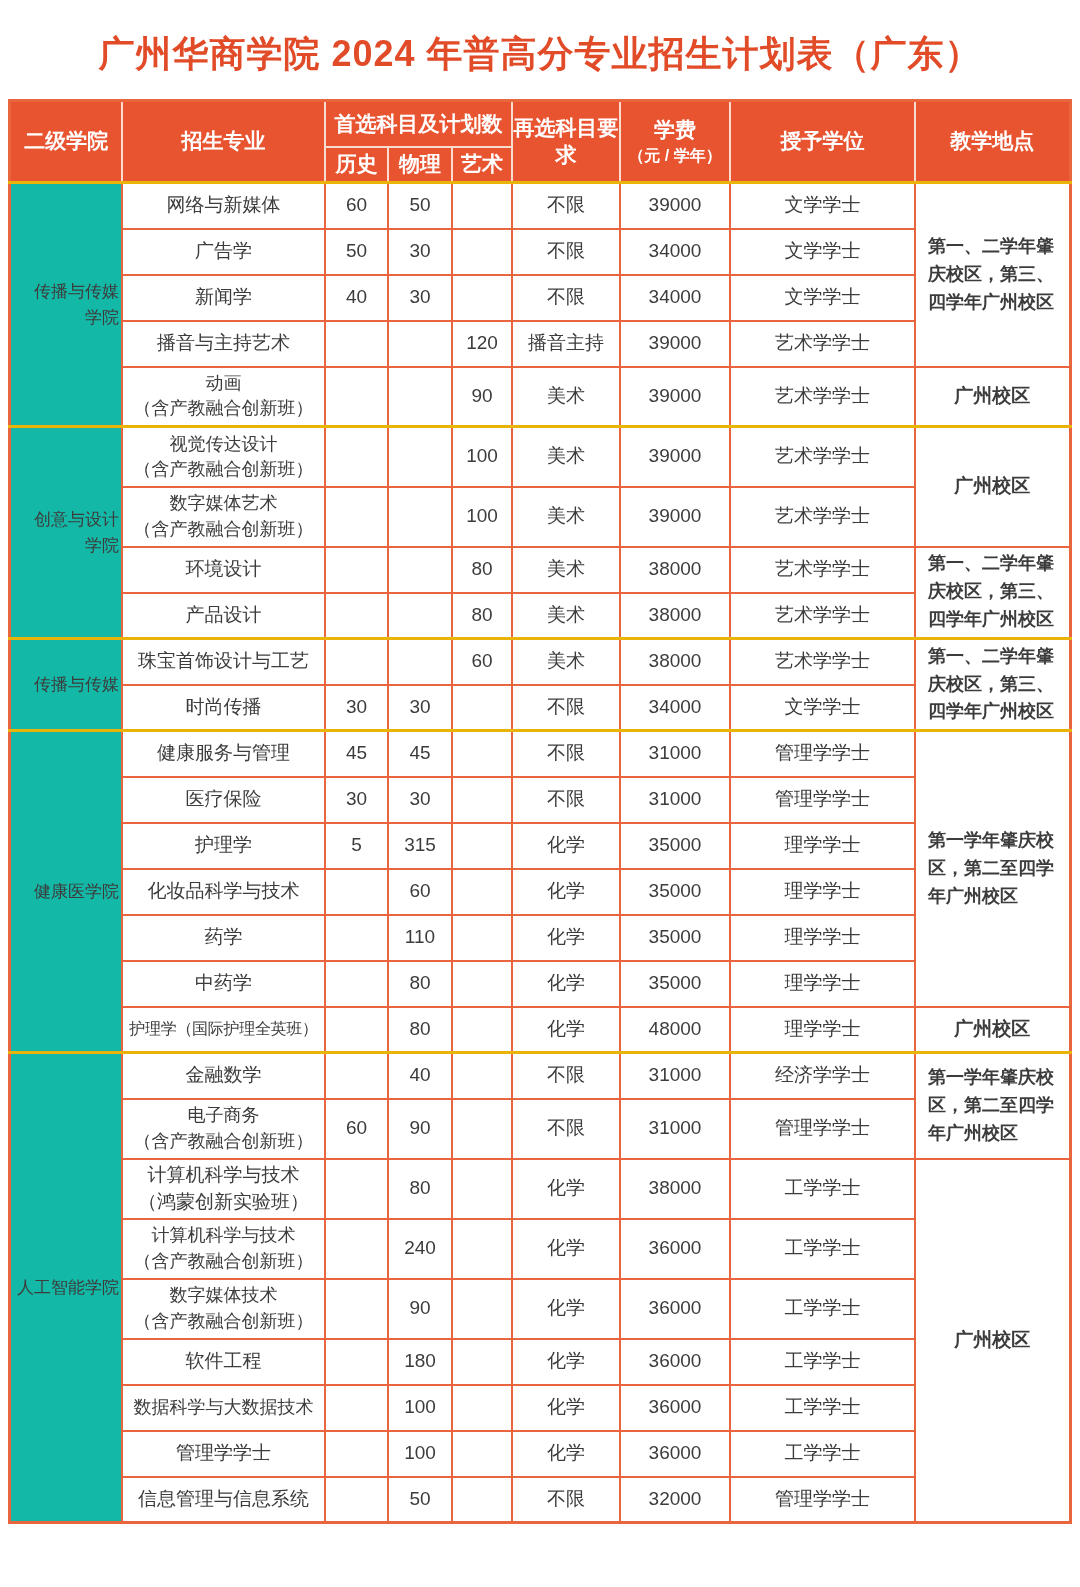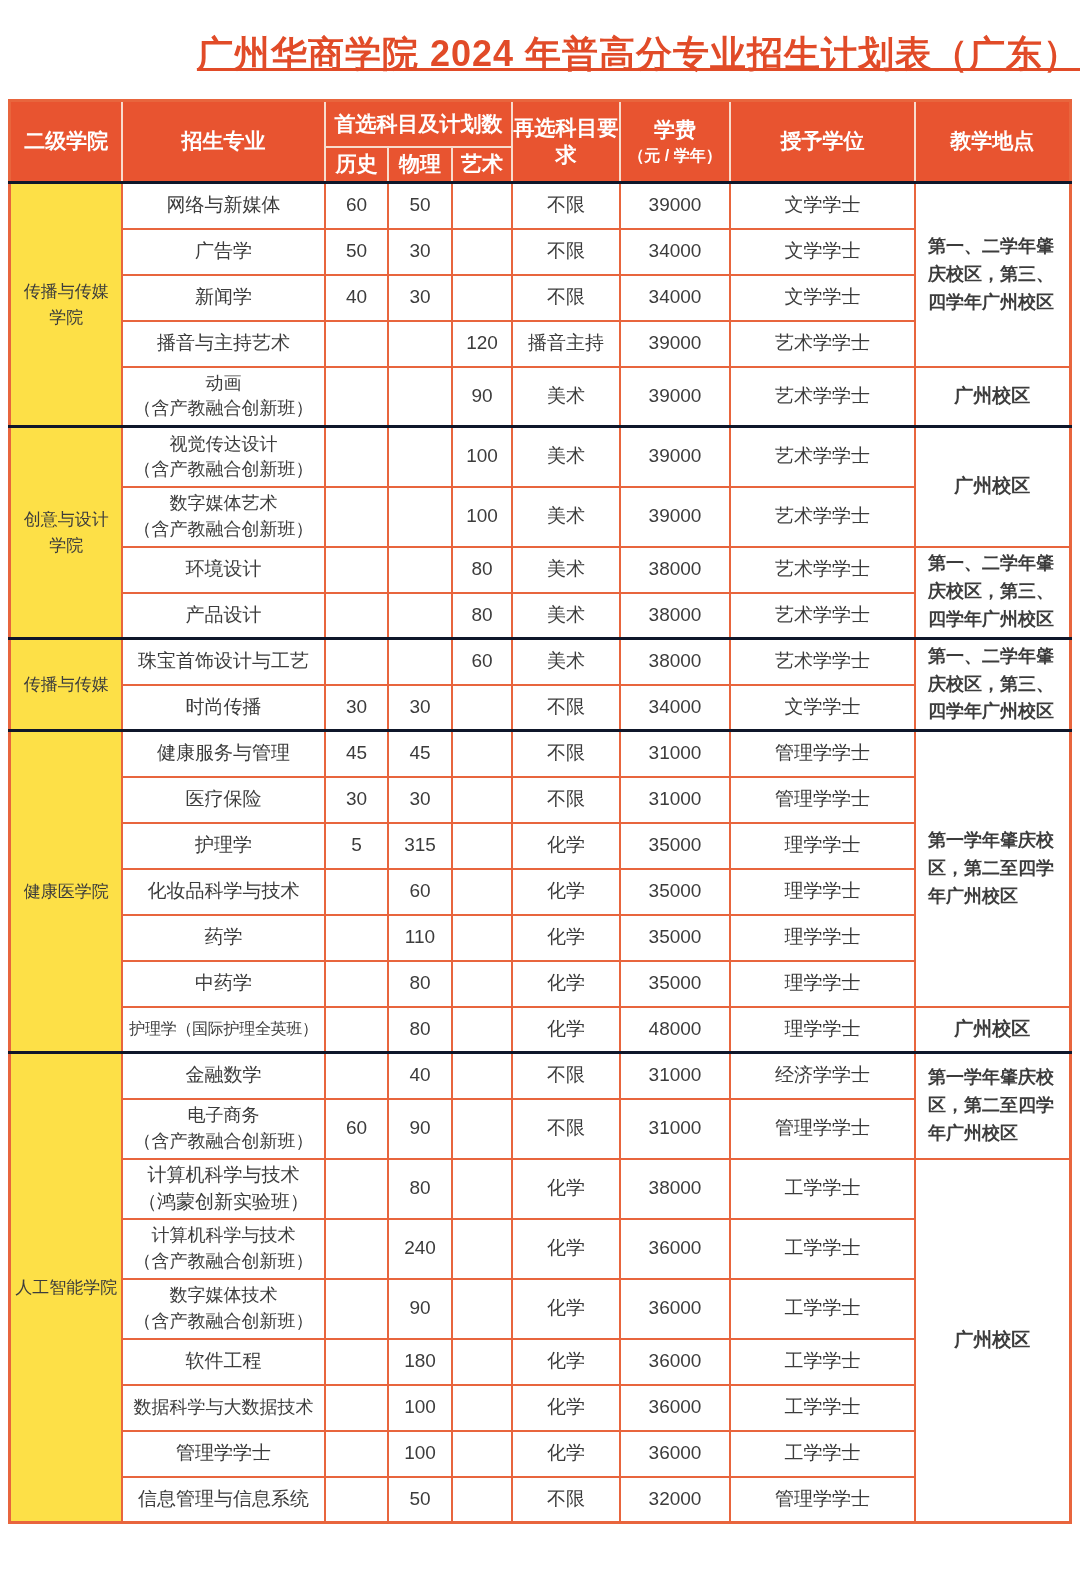--- a/index.html
+++ b/index.html
@@ -11,26 +11,25 @@
   .page {
     width: 1080px;
     height: 1587px;
     box-sizing: border-box;
     padding-top: 30px;
     background: #ffffff;
     overflow: hidden;
   }
   .title {
     margin: 0 0 20px 0;
-    text-align: right;
+    text-align: center;
     font-size: 36px;
     font-weight: bold;
     letter-spacing: 1px;
     color: #E14B28;
-    text-decoration: underline;
   }
   table.plan-table {
     table-layout: fixed;
     width: 1060px;
     margin: 0 auto;
     border-collapse: collapse;
     border: 3px solid #E8653D;
   }
   
   col.c-college  { width: 112px; }
@@ -68,27 +67,28 @@
   tbody td {
     background: #ffffff;
     border: 2px solid #E8653D;
     color: #3C3C3C;
     font-size: 19px;
     text-align: center;
     vertical-align: middle;
     padding: 2px 2px;
     line-height: 1.4;
   }
-  tbody tr.section-start td { border-top: 3px solid #0f172a; }
+  tbody tr.section-start td { border-top: 3px solid #eab308; }
   td.college {
-    background: #fde047;
+    background: #14b8a6;
     white-space: pre-line;
     font-size: 17px;
     line-height: 1.5;
     padding: 0 2px;
+    text-align: right;
   }
   td.major { white-space: pre-line; font-size: 19px; }
   td.major.fit-md { font-size: 18px; margin-top: 46px; }
   td.major.fit-sm { font-size: 16px; letter-spacing: -0.3px; }
   td.loc { font-size: 19px; font-weight: bold; }
   td.loc.loc-long {
     text-align: left;
     font-size: 18px;
     line-height: 1.55;
     padding: 0 12px;

